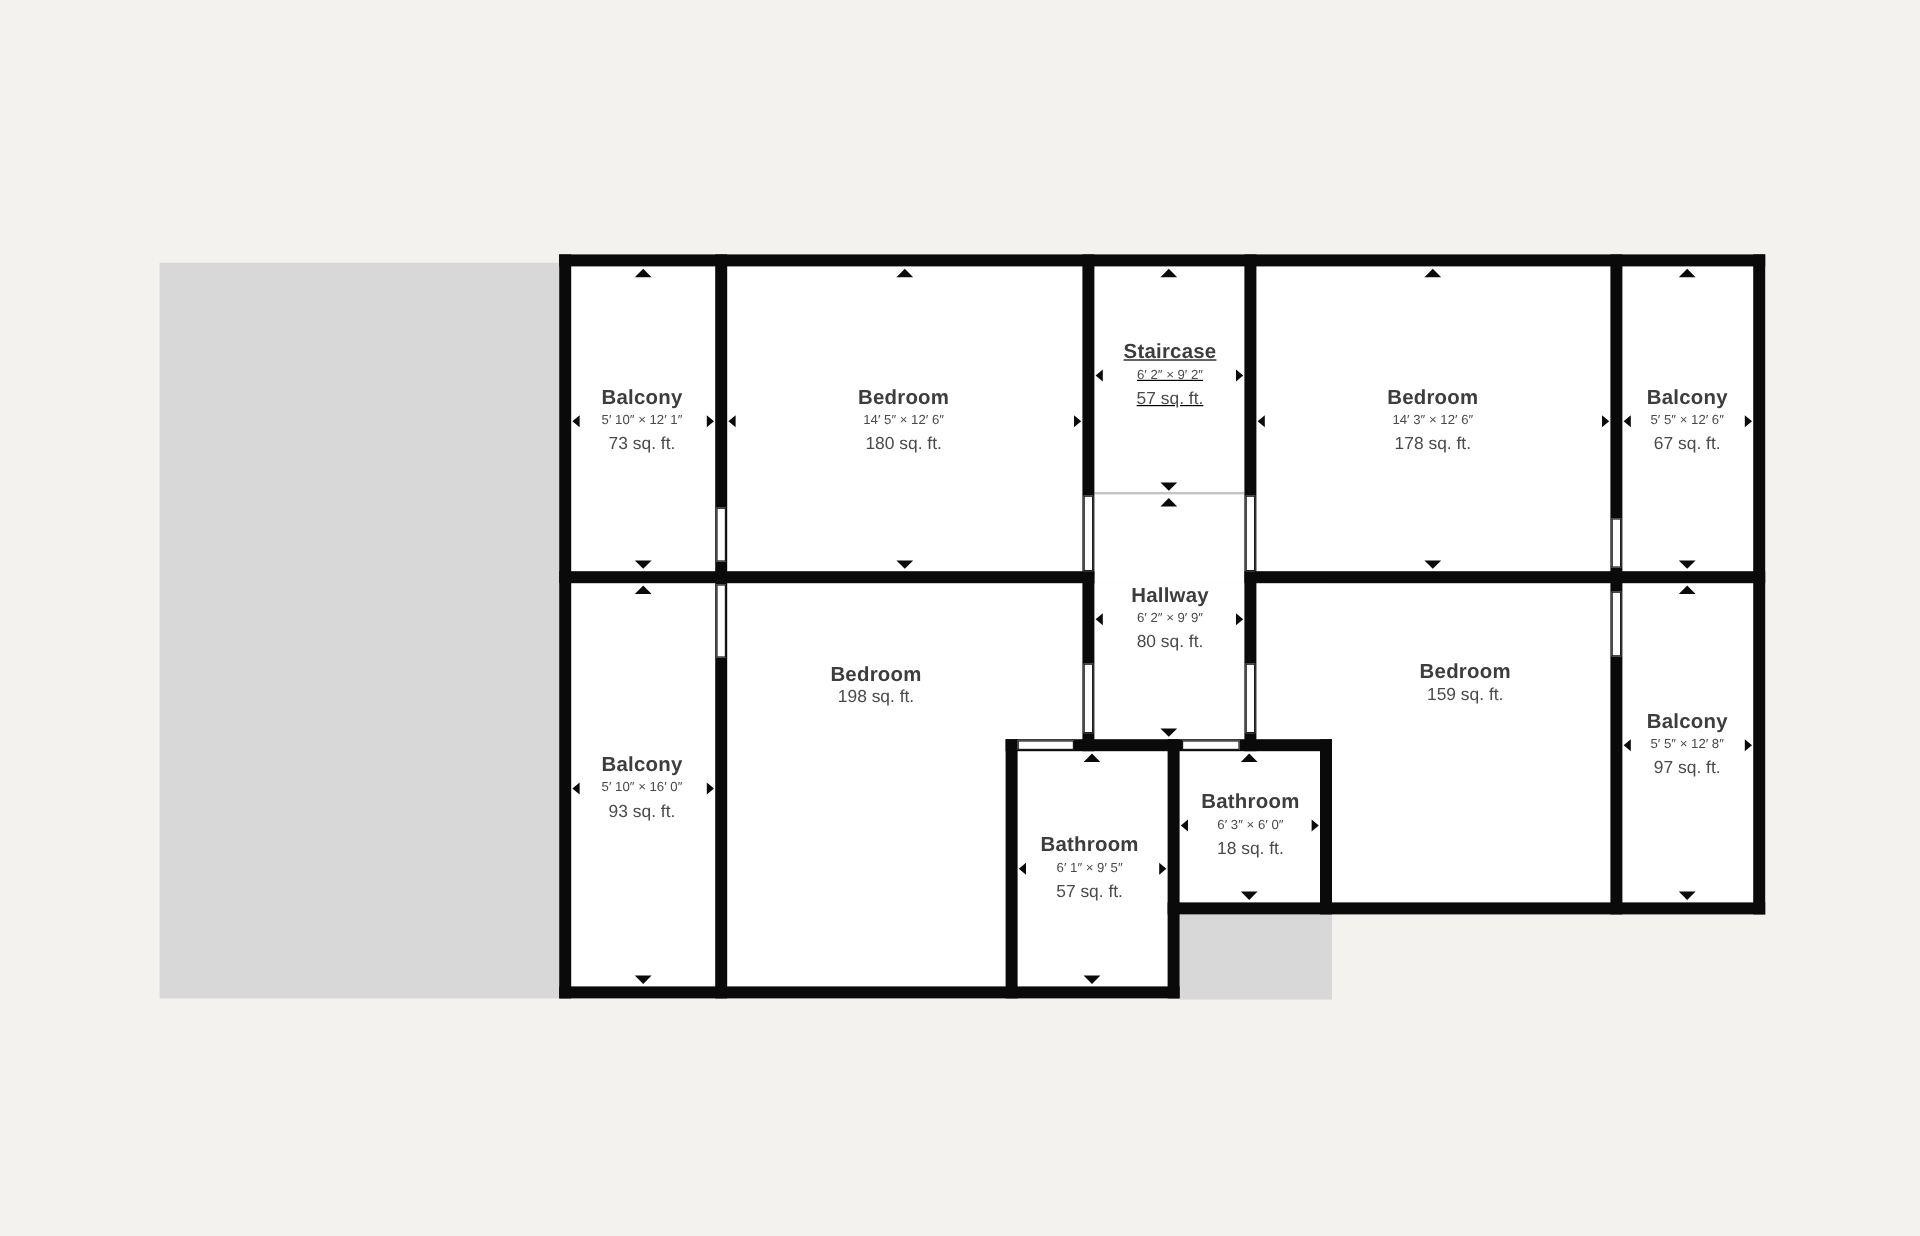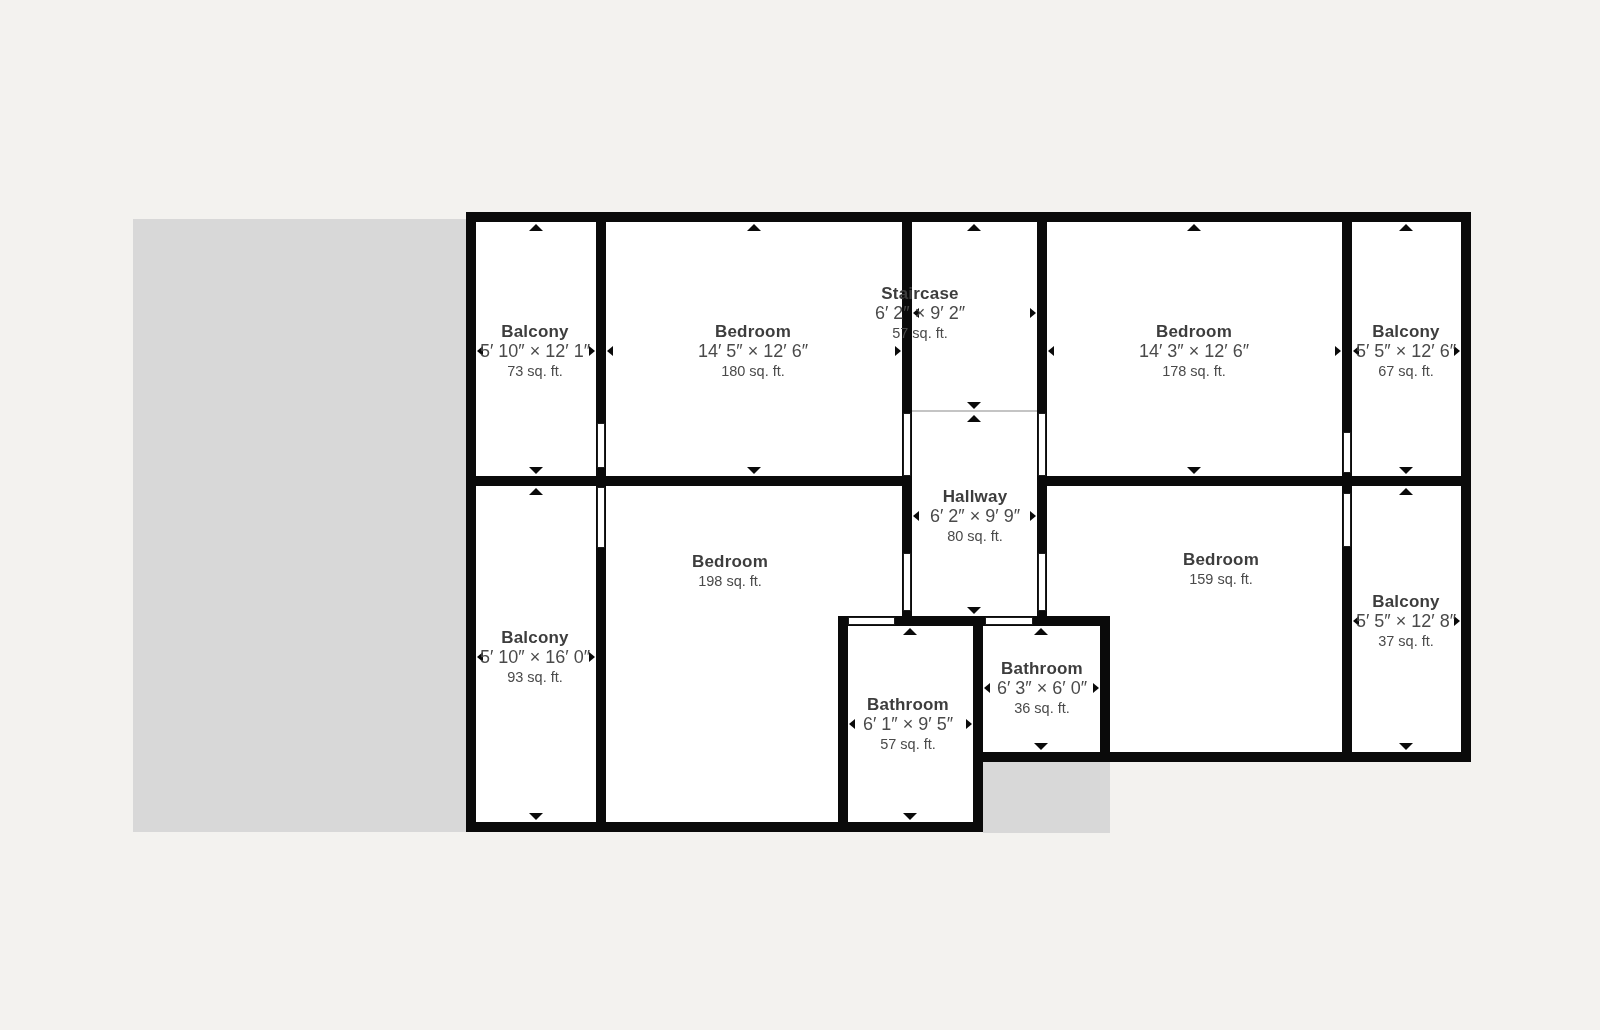--- a/index.html
+++ b/index.html
@@ -13,21 +13,21 @@
   html,body{margin:0;padding:0;}
   body{background:var(--bg);font-family:"Liberation Sans","DejaVu Sans",sans-serif;}
   .stage{position:relative;width:1600px;height:1030px;background:var(--bg);overflow:hidden;}
   .ground{position:absolute;background:var(--ground);}
   .floor{position:absolute;background:var(--floor);}
   .wall{position:absolute;background:var(--wall);}
   .thin-line{position:absolute;background:#c4c4c4;}
   .door{position:absolute;background:#fff;border:1px solid #1c1c1c;box-sizing:border-box;}
   .room-label{position:absolute;transform:translate(-50%,-50%);text-align:center;white-space:nowrap;}
   .room-title{font-size:17px;font-weight:700;color:var(--title-col);line-height:20px;letter-spacing:.2px;}
-  .room-dim{font-size:18px;color:var(--detail-col);line-height:19.5px;}
+  .room-dim{font-size:11px;color:var(--detail-col);line-height:19.5px;}
   .room-area{font-size:14.5px;color:var(--detail-col);line-height:19.5px;}
   .tri{position:absolute;width:0;height:0;}
   .tri-up{border-left:7.5px solid transparent;border-right:7.5px solid transparent;border-bottom:7px solid var(--wall);}
   .tri-down{border-left:7.5px solid transparent;border-right:7.5px solid transparent;border-top:7px solid var(--wall);}
   .tri-left{border-top:5.5px solid transparent;border-bottom:5.5px solid transparent;border-right:6px solid var(--wall);}
   .tri-right{border-top:5.5px solid transparent;border-bottom:5.5px solid transparent;border-left:6px solid var(--wall);}
 </style>
 </head>
 <body>
 
@@ -119,21 +119,21 @@
     <div class="room-dim">5′ 10″ × 12′ 1″</div>
     <div class="room-area">73 sq. ft.</div>
   </div>
 
   <div class="room-label" style="left:753px;top:351px;">
     <div class="room-title">Bedroom</div>
     <div class="room-dim">14′ 5″ × 12′ 6″</div>
     <div class="room-area">180 sq. ft.</div>
   </div>
 
-  <div class="room-label" style="left:920px;top:313px;">
+  <div class="room-label" style="left:975px;top:313px;text-decoration:underline;">
     <div class="room-title">Staircase</div>
     <div class="room-dim">6′ 2″ × 9′ 2″</div>
     <div class="room-area">57 sq. ft.</div>
   </div>
 
   <div class="room-label" style="left:1194px;top:351px;">
     <div class="room-title">Bedroom</div>
     <div class="room-dim">14′ 3″ × 12′ 6″</div>
     <div class="room-area">178 sq. ft.</div>
   </div>
@@ -163,27 +163,27 @@
 
   <div class="room-label" style="left:908px;top:724px;">
     <div class="room-title">Bathroom</div>
     <div class="room-dim">6′ 1″ × 9′ 5″</div>
     <div class="room-area">57 sq. ft.</div>
   </div>
 
   <div class="room-label" style="left:1042px;top:688px;">
     <div class="room-title">Bathroom</div>
     <div class="room-dim">6′ 3″ × 6′ 0″</div>
-    <div class="room-area">36 sq. ft.</div>
+    <div class="room-area">18 sq. ft.</div>
   </div>
 
   <div class="room-label" style="left:1221px;top:570px;">
     <div class="room-title">Bedroom</div>
     <div class="room-area">159 sq. ft.</div>
   </div>
 
   <div class="room-label" style="left:1406px;top:621px;">
     <div class="room-title">Balcony</div>
     <div class="room-dim">5′ 5″ × 12′ 8″</div>
-    <div class="room-area">37 sq. ft.</div>
+    <div class="room-area">97 sq. ft.</div>
   </div>
 
 </div>
 
 </body></html>

